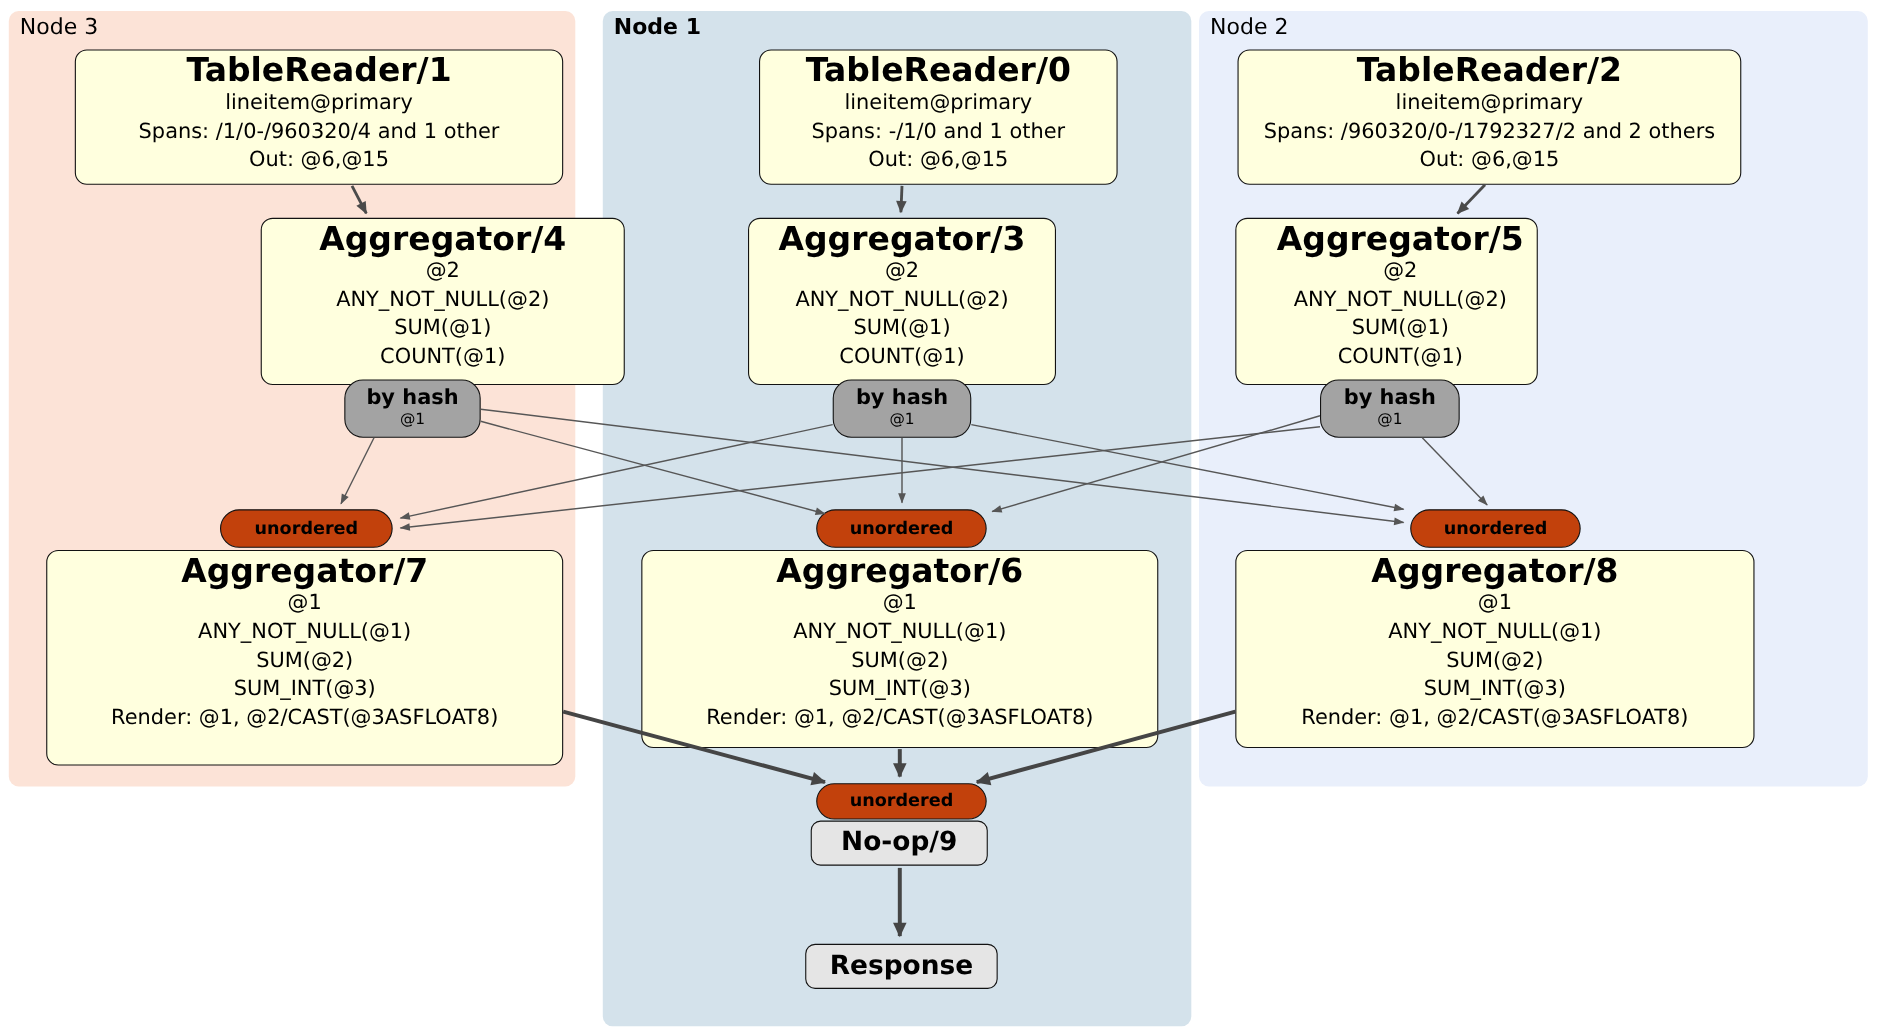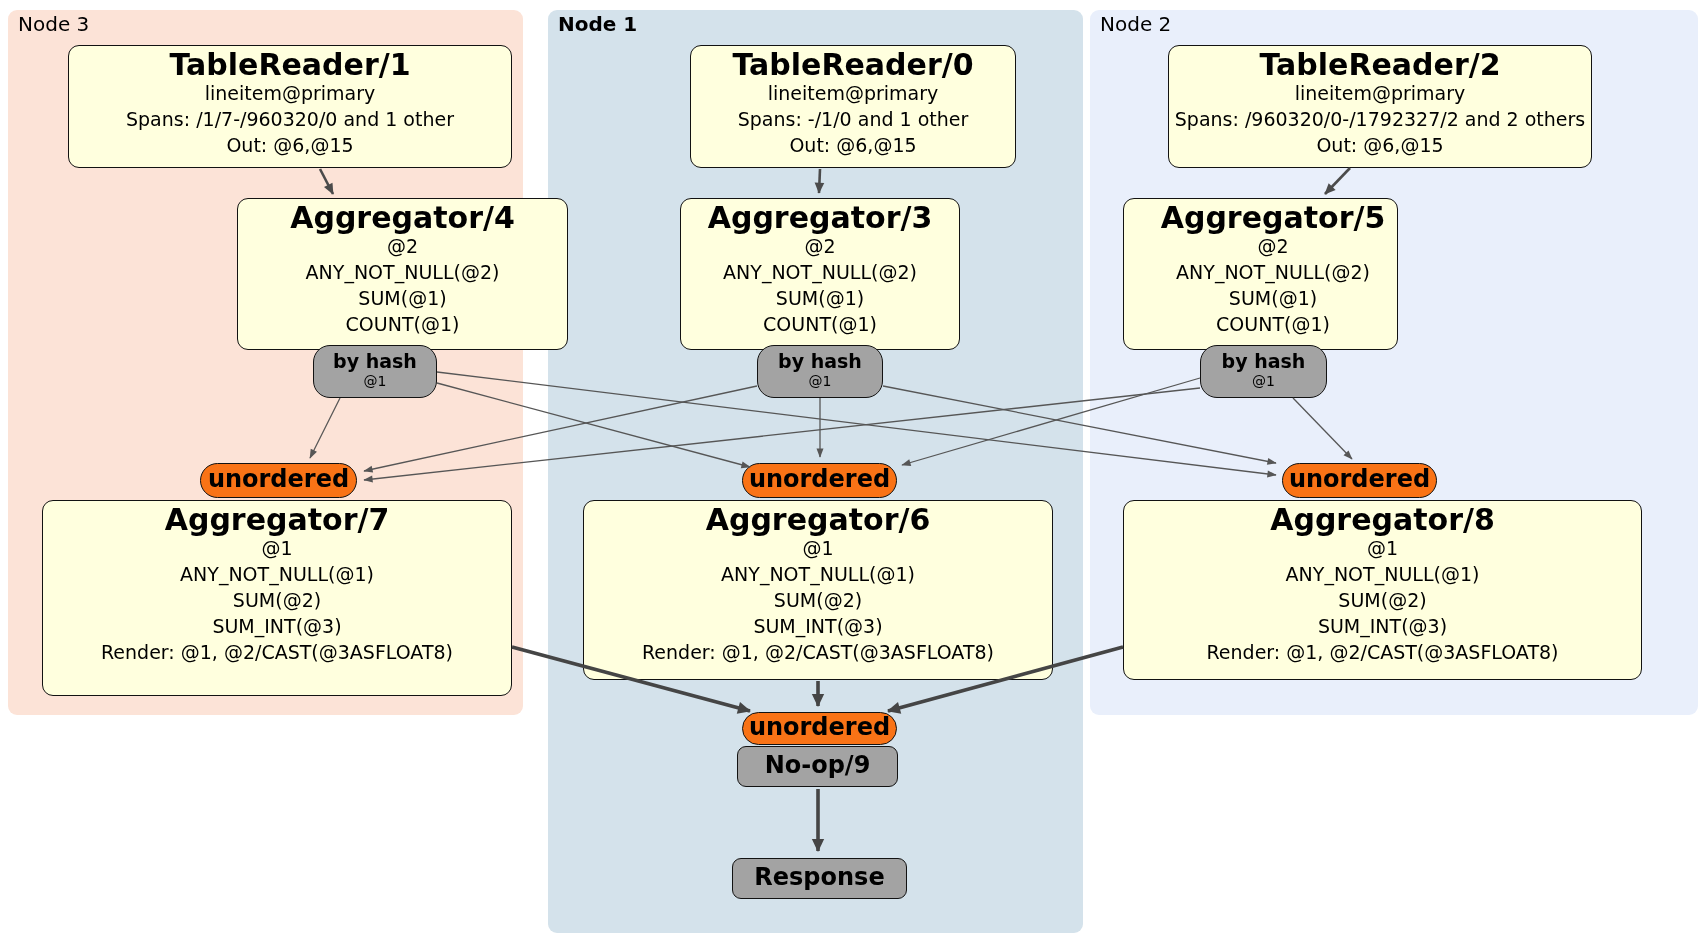--- a/index.html
+++ b/index.html
@@ -12,41 +12,41 @@
   .region-label{position:absolute;font-size:20px;line-height:24px;}
   #lb3{left:18px;top:12px;}
   #lb1{left:558px;top:12px;font-weight:bold;}
   #lb2{left:1100px;top:12px;}
   .proc{position:absolute;background:#FFFFDE;border:1.6px solid #121212;border-radius:11px;
         text-align:center;box-sizing:border-box;padding-top:4px;}
   .title{font-size:30px;font-weight:bold;line-height:30px;white-space:nowrap;}
   .ln{font-size:19px;line-height:26px;white-space:nowrap;}
   #tr1{left:68px;top:45px;width:444px;height:123px;}
   #tr0{left:666px;top:45px;width:326px;height:123px;margin-left:24px;}
-  #tr2{left:1168px;top:45px;width:424px;height:123px;}
+  #tr2{left:1125px;top:45px;width:458px;height:123px;}
   #agg4{left:237px;top:198px;width:331px;height:152px;}
   #agg3{left:680px;top:198px;width:280px;height:152px;}
   #agg5{left:1123px;top:198px;width:275px;height:152px;padding-left:25px;}
   #agg7{left:42px;top:500px;width:470px;height:196px;}
   #agg6{left:583px;top:500px;width:470px;height:180px;}
-  #agg8{left:1123px;top:500px;width:519px;height:180px;}
+  #agg8{left:1123px;top:500px;width:472px;height:180px;}
   .router{position:absolute;background:#a3a3a3;border:1.6px solid #121212;border-radius:17px;
           text-align:center;box-sizing:border-box;}
   .router .rlabel{font-size:19px;font-weight:bold;line-height:23px;margin-top:4px;white-space:nowrap;}
   .router .rdetail{font-size:14px;line-height:17px;}
   #rt-l{left:313px;top:345px;width:124px;height:53px;}
   #rt-c{left:757px;top:345px;width:126px;height:53px;}
   #rt-r{left:1200px;top:345px;width:127px;height:53px;}
-  .sync{position:absolute;background:#f97316;border:1.6px solid #121212;border-radius:18px;
-        text-align:center;font-size:24px;font-weight:bold;box-sizing:border-box;white-space:nowrap;}
+  .sync{position:absolute;background:#c2410c;border:1.6px solid #121212;border-radius:18px;
+        text-align:center;font-size:16px;font-weight:bold;box-sizing:border-box;white-space:nowrap;}
   #sy-l{left:200px;top:463px;width:157px;height:35px;line-height:31px;}
   #sy-c{left:742px;top:463px;width:155px;height:35px;line-height:31px;}
   #sy-r{left:1282px;top:463px;width:155px;height:35px;line-height:31px;}
   #sy-b{left:742px;top:712px;width:155px;height:33px;line-height:29px;}
-  .mini{position:absolute;background:#a3a3a3;border:1.6px solid #121212;border-radius:9px;
+  .mini{position:absolute;background:#e5e5e5;border:1.6px solid #121212;border-radius:9px;
         text-align:center;font-weight:bold;font-size:24px;box-sizing:border-box;white-space:nowrap;}
   #noop{left:737px;top:746px;width:161px;height:41px;line-height:37px;}
   #resp{left:732px;top:858px;width:175px;height:41px;line-height:37px;}
   #edges{position:absolute;left:0;top:0;pointer-events:none;z-index:6;}
 </style>
 </head>
 <body>
 
 <div class="canvas">
 
@@ -54,21 +54,21 @@
   <div class="region" id="rg1"></div>
   <div class="region" id="rg2"></div>
 
   <div class="region-label" id="lb3">Node 3</div>
   <div class="region-label" id="lb1">Node 1</div>
   <div class="region-label" id="lb2">Node 2</div>
 
   <div class="proc" id="tr1">
     <div class="title">TableReader/1</div>
     <div class="ln">lineitem@primary</div>
-    <div class="ln">Spans: /1/7-/960320/0 and 1 other</div>
+    <div class="ln">Spans: /1/0-/960320/4 and 1 other</div>
     <div class="ln">Out: @6,@15</div>
   </div>
   <div class="proc" id="agg4">
     <div class="title">Aggregator/4</div>
     <div class="ln">@2</div>
     <div class="ln">ANY_NOT_NULL(@2)</div>
     <div class="ln">SUM(@1)</div>
     <div class="ln">COUNT(@1)</div>
   </div>
   <div class="proc" id="agg7">

